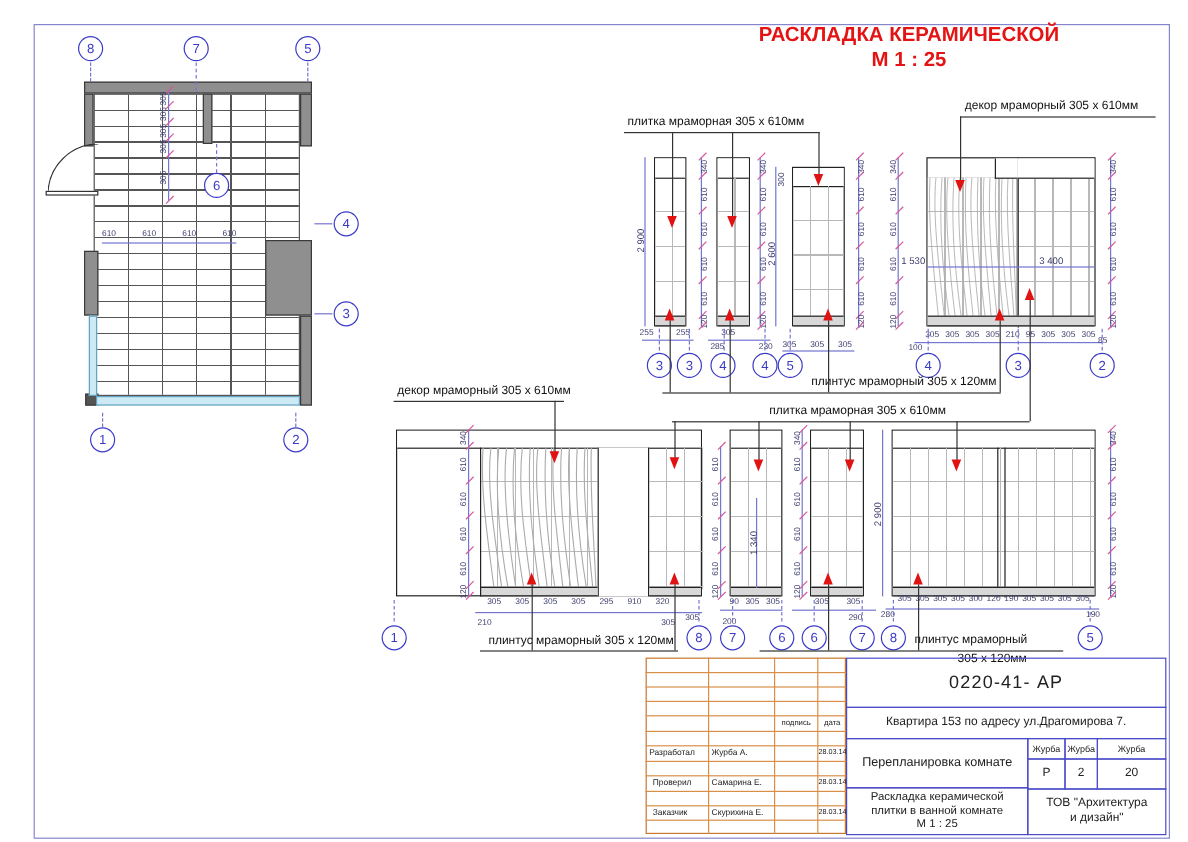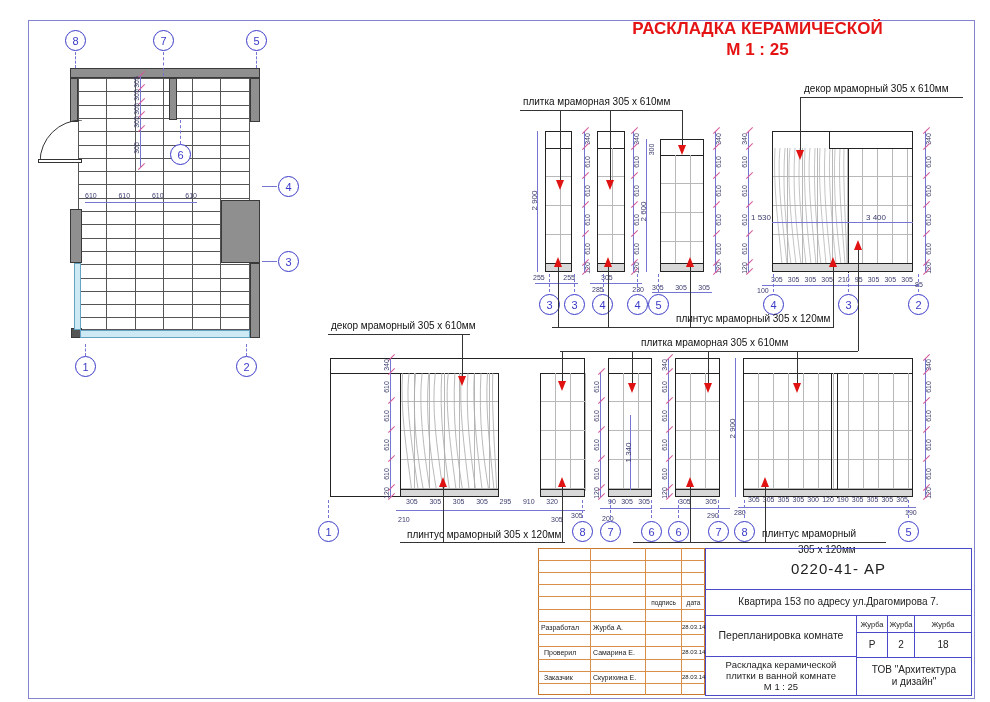--- a/index.html
+++ b/index.html
@@ -608,21 +608,21 @@
     <div class="tbt c" style="left:856px;top:620px;width:32px;font-size:7.5px">Журба</div>
     <div class="tbl-b" style="left:887px;top:615px;width:28px;height:18px"></div>
     <div class="tbt c" style="left:887px;top:620px;width:28px;font-size:7.5px">Журба</div>
     <div class="tbl-b" style="left:914px;top:615px;width:58px;height:18px"></div>
     <div class="tbt c" style="left:914px;top:620px;width:58px;font-size:7.5px">Журба</div>
     <div class="tbl-b" style="left:856px;top:632px;width:32px;height:26px"></div>
     <div class="tbt c" style="left:856px;top:639px;width:32px;font-size:10px">Р</div>
     <div class="tbl-b" style="left:887px;top:632px;width:28px;height:26px"></div>
     <div class="tbt c" style="left:887px;top:639px;width:28px;font-size:10px">2</div>
     <div class="tbl-b" style="left:914px;top:632px;width:58px;height:26px"></div>
-    <div class="tbt c" style="left:914px;top:639px;width:58px;font-size:10px">18</div>
+    <div class="tbt c" style="left:914px;top:639px;width:58px;font-size:10px">20</div>
     <div class="tbl-b" style="left:705px;top:656px;width:152px;height:40px"></div>
     <div class="tbt c" style="left:705px;top:659px;width:152px;font-size:9.5px">Раскладка керамической</div>
     <div class="tbt c" style="left:705px;top:670px;width:152px;font-size:9.5px">плитки в ванной комнате</div>
     <div class="tbt c" style="left:705px;top:681px;width:152px;font-size:9.5px">М  1 : 25</div>
     <div class="tbl-b" style="left:856px;top:657px;width:116px;height:39px"></div>
     <div class="tbt c" style="left:856px;top:664px;width:116px;font-size:10px">ТОВ "Архитектура</div>
     <div class="tbt c" style="left:856px;top:676px;width:116px;font-size:10px">и дизайн"</div>
   </div>
 </div>
 

